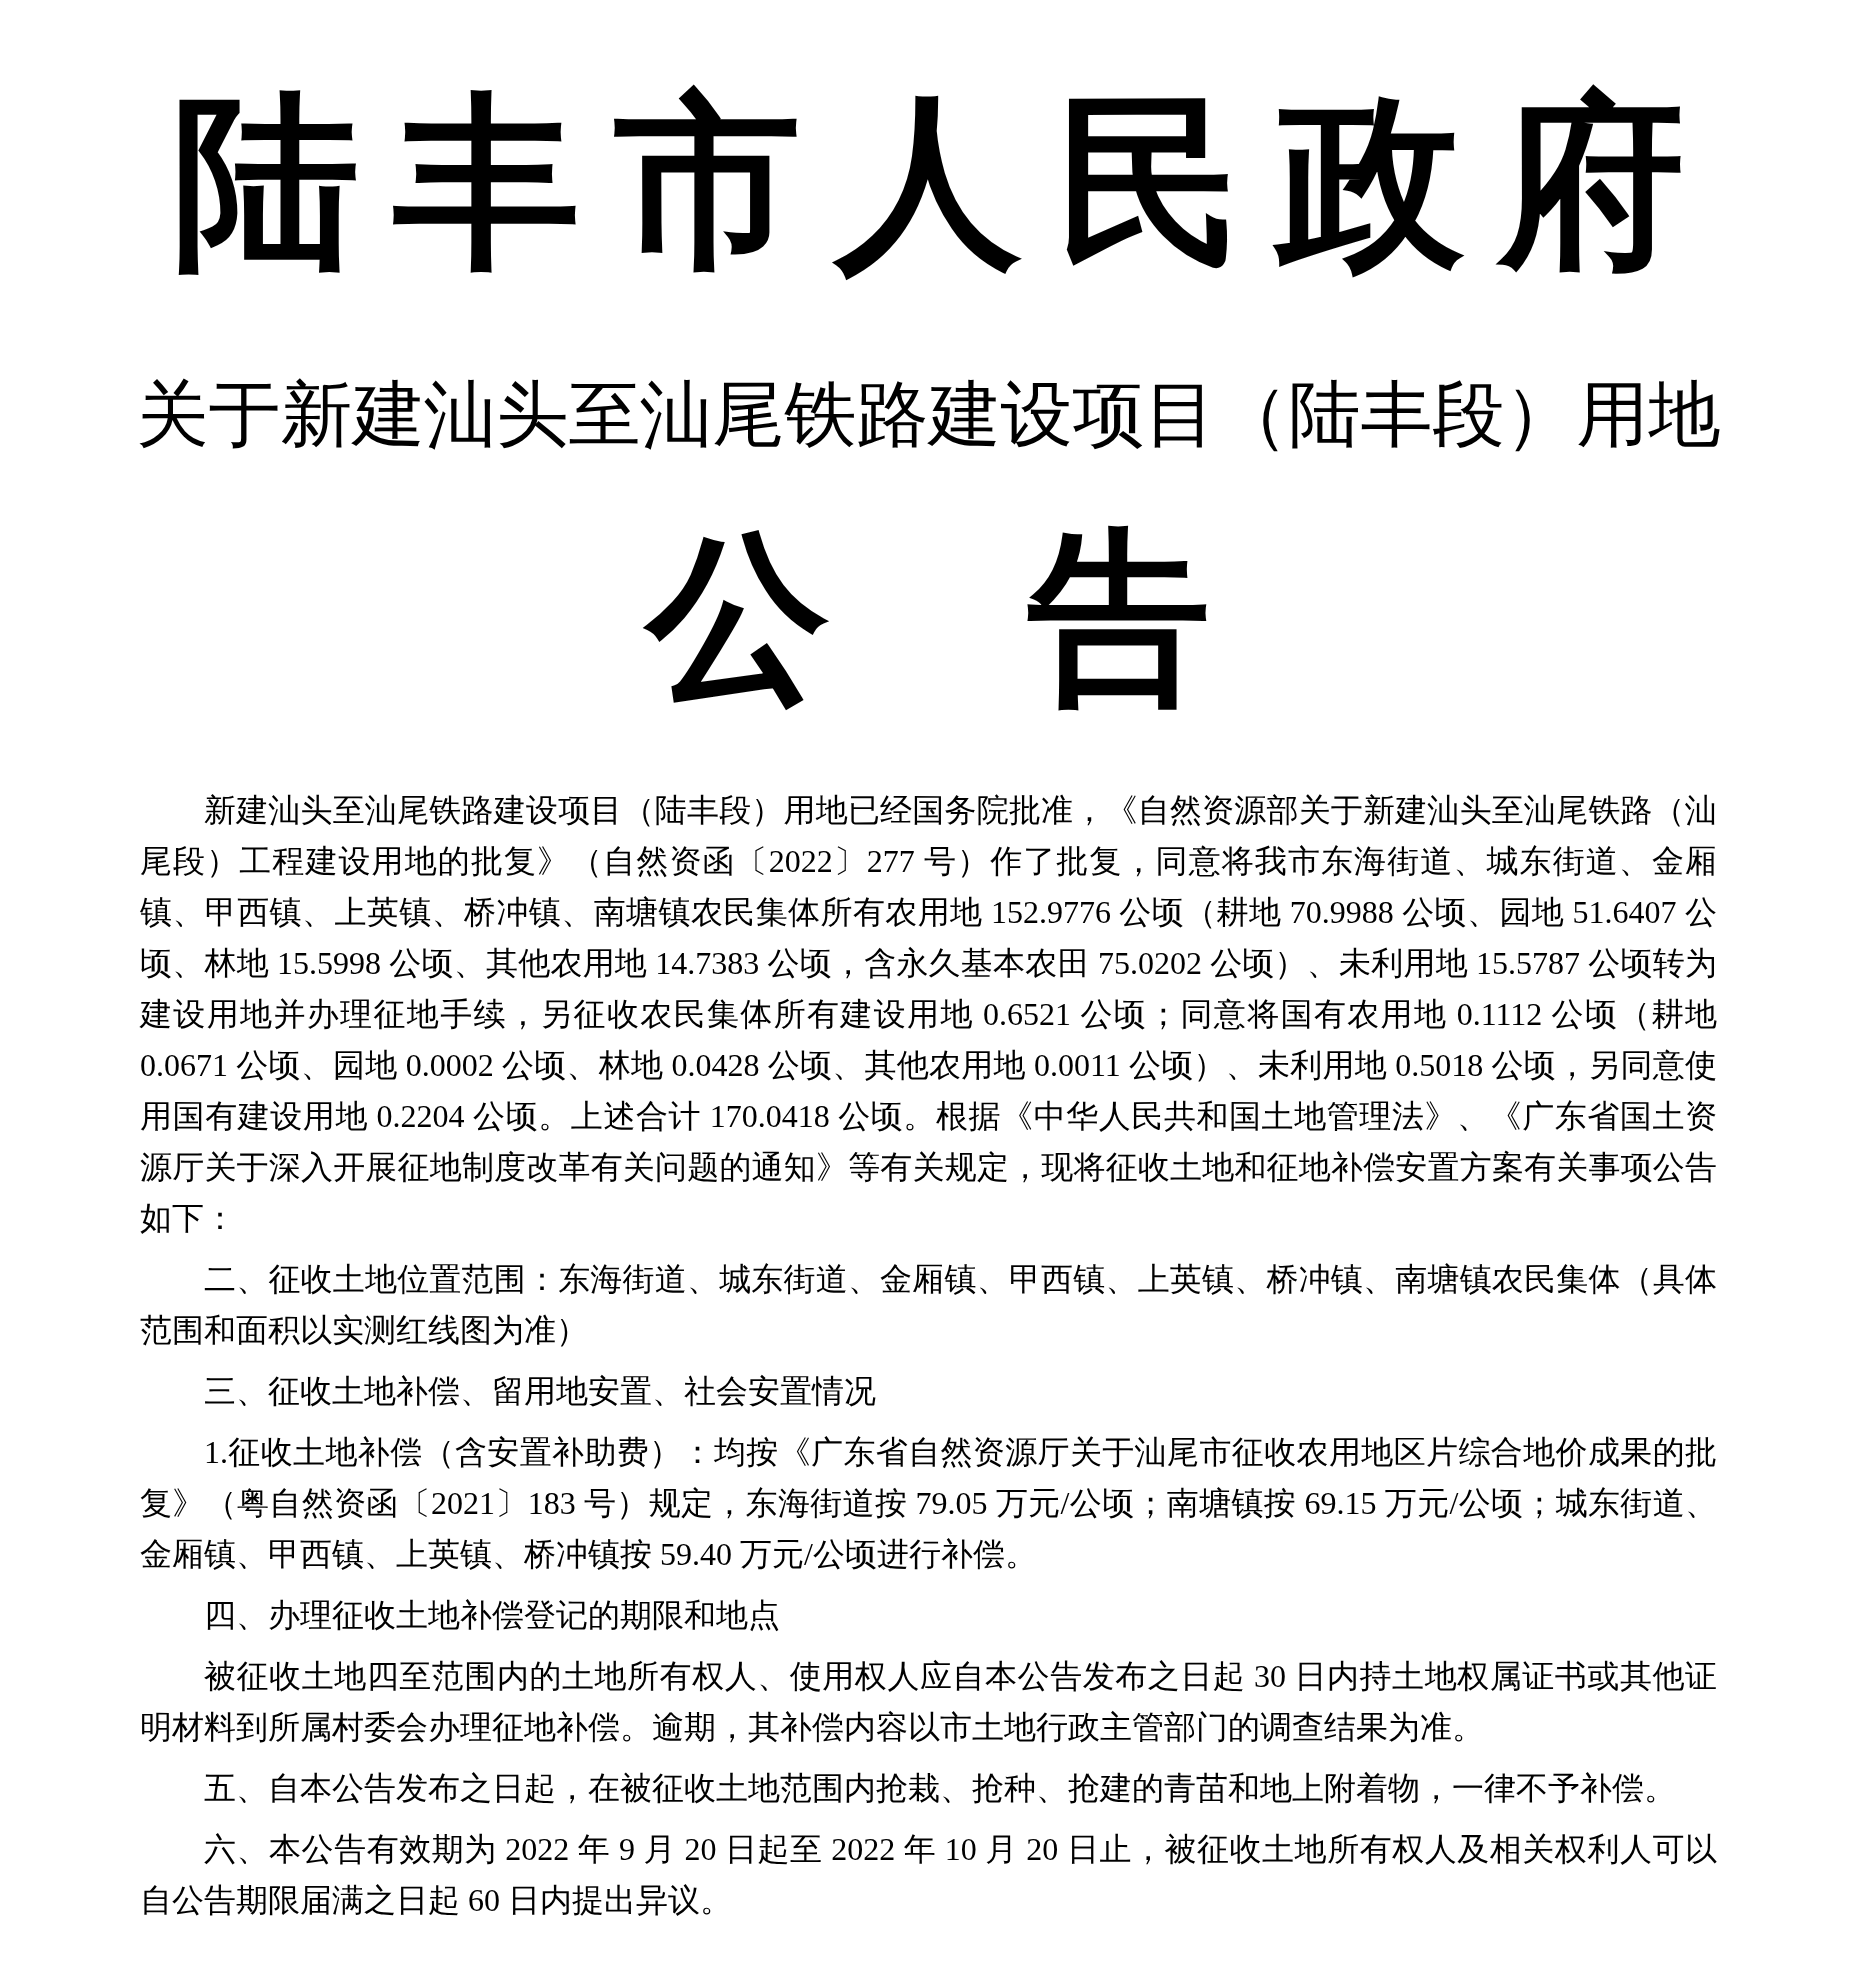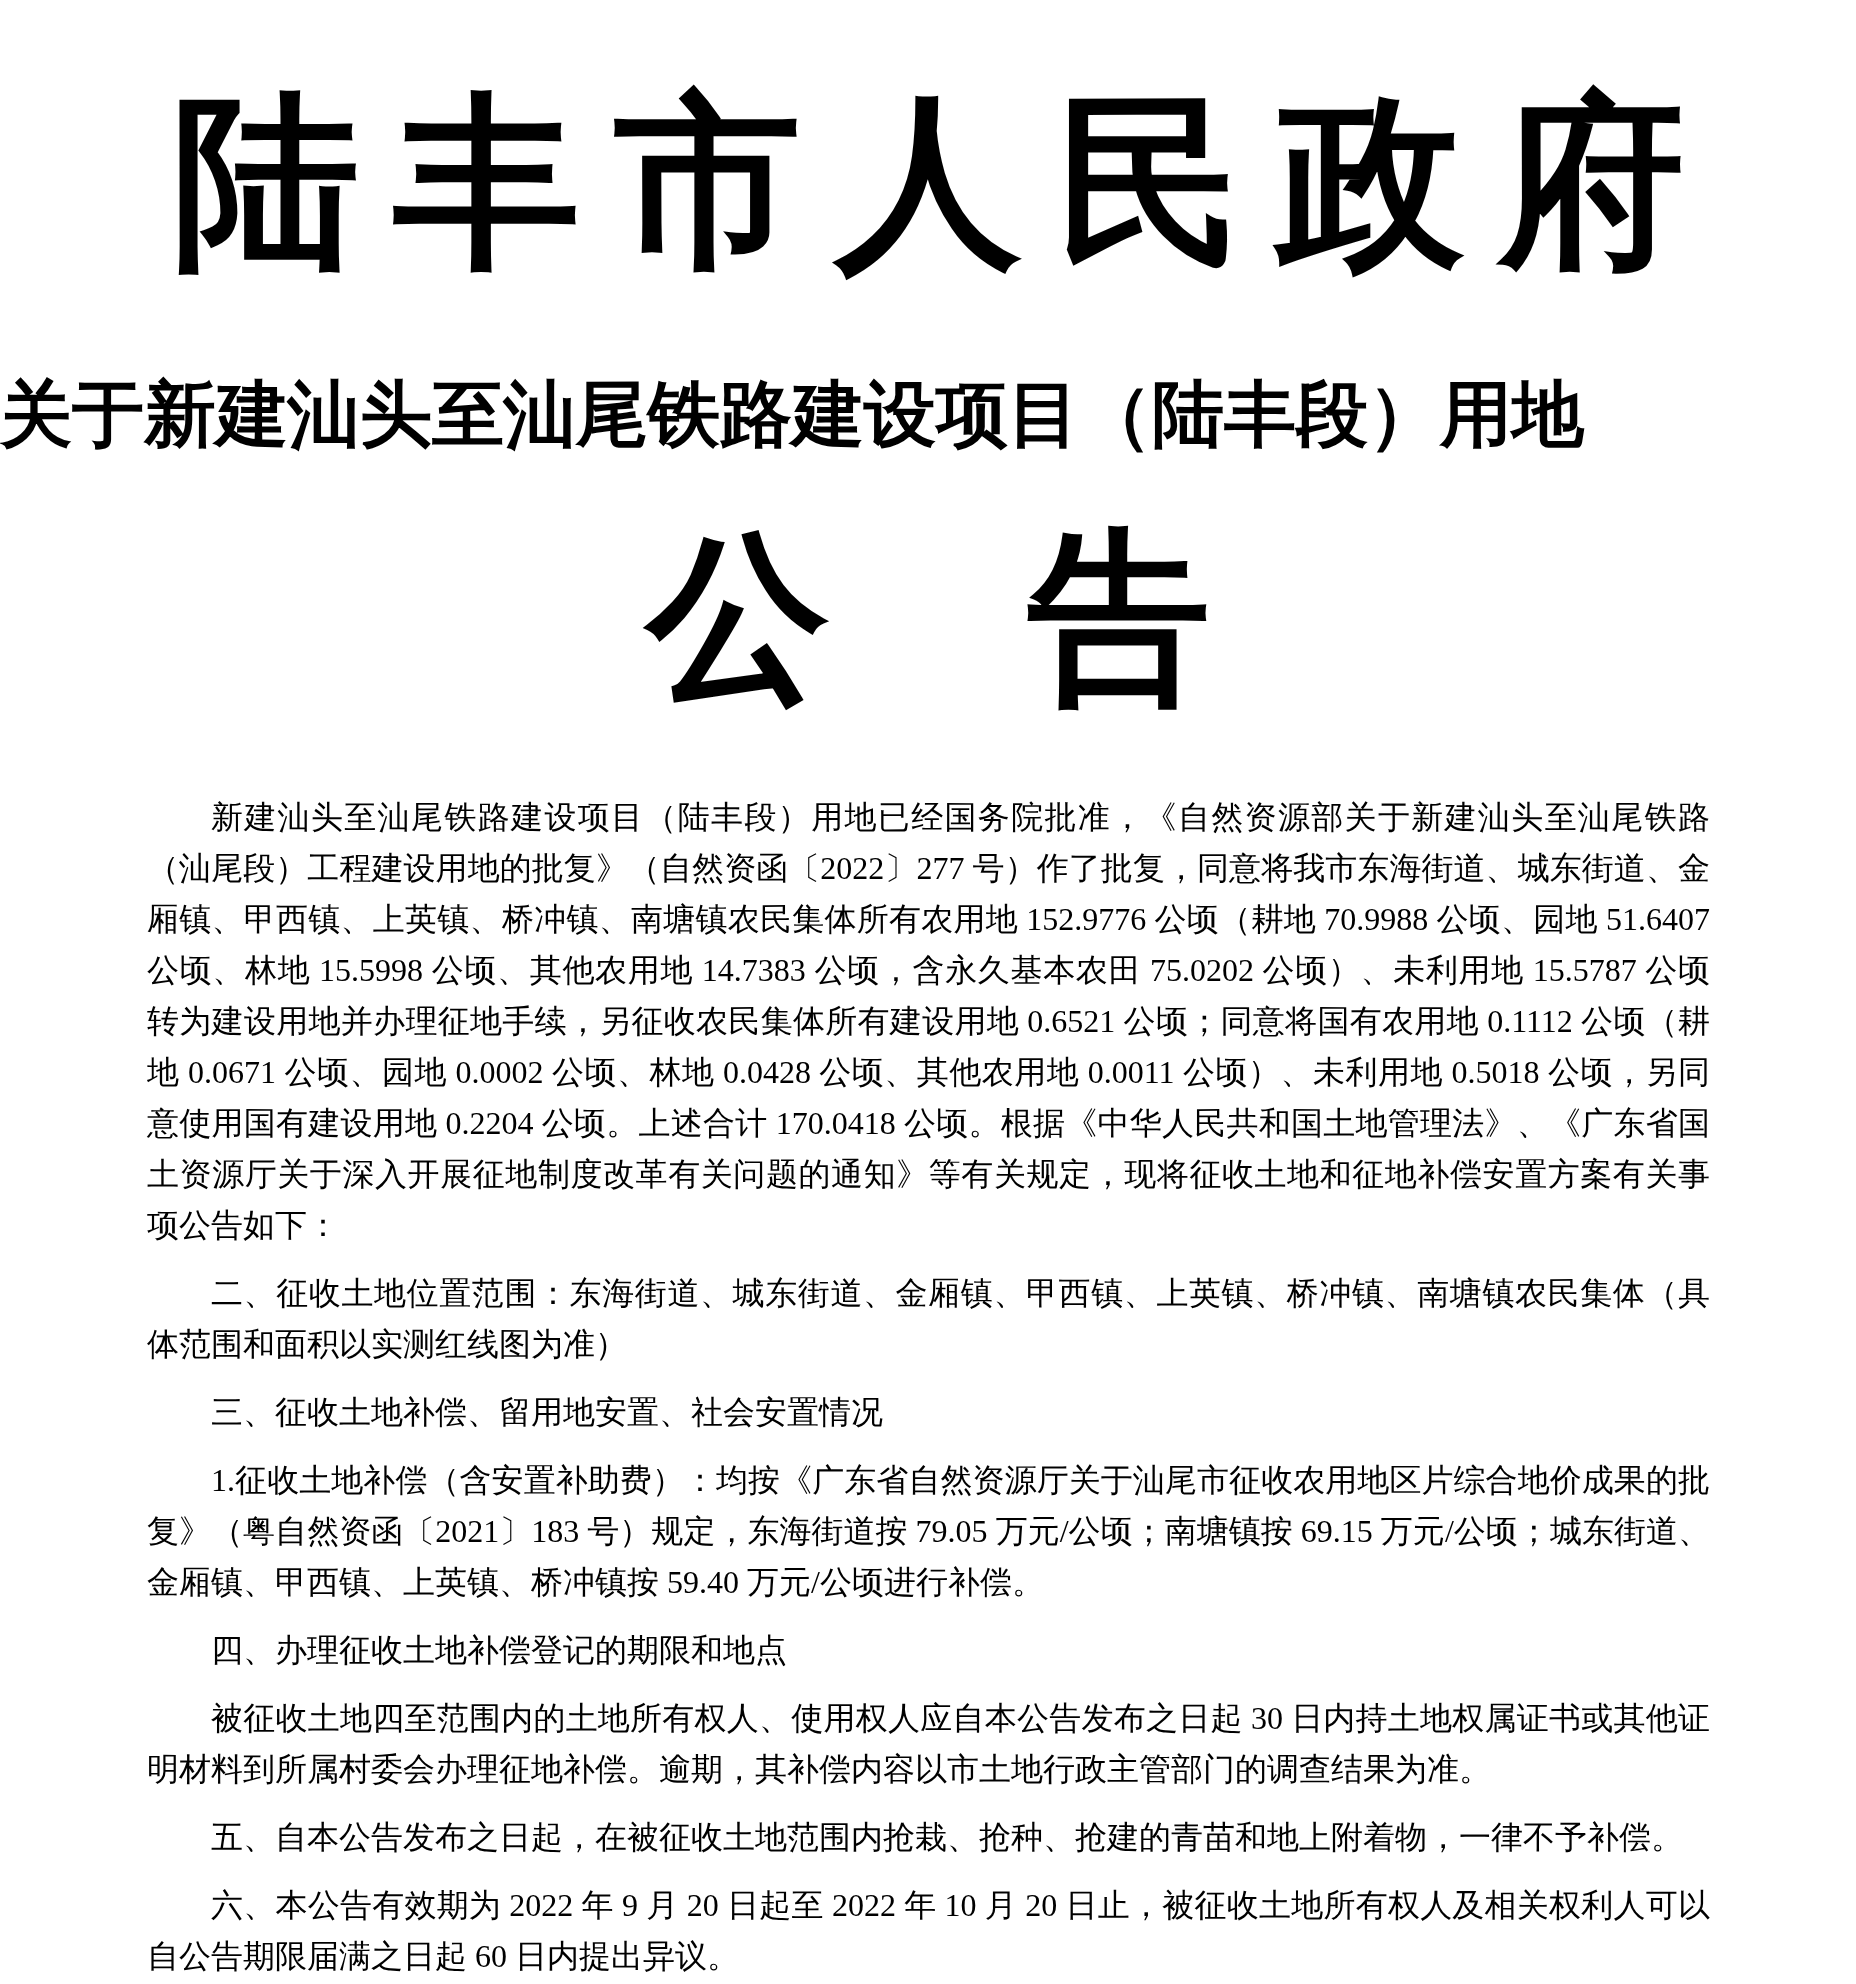--- a/index.html
+++ b/index.html
@@ -13,37 +13,37 @@
     overflow:hidden;
   }
   .org-title{
     position:absolute;top:85px;left:0;width:100%;
     text-align:center;white-space:nowrap;
     font-size:187px;line-height:198px;font-weight:bold;
     letter-spacing:34px;text-indent:34px;
   }
   .subtitle{
     position:absolute;top:349px;left:0;width:100%;
-    font-weight:bold;
+    text-align:center;font-weight:normal;
     font-size:72px;line-height:132px;white-space:nowrap;
   }
   .gonggao{
     position:absolute;top:522px;left:0;width:100%;
     display:flex;justify-content:center;gap:198px;
     font-size:183px;line-height:195px;font-weight:bold;
   }
   .doc-no{
     position:absolute;top:712px;left:130px;width:1597px;
     text-align:right;font-size:34px;line-height:44px;
   }
   .main-body{
     position:absolute;top:775px;left:130px;width:1597px;
     font-size:32px;line-height:51px;text-align:justify;
   }
-  .main-body p{margin:17px;text-indent:2em;}
+  .main-body p{margin:10px;text-indent:2em;}
 </style>
 </head>
 <body>
 
 <div class="page">
 
   <div class="org-title">陆丰市人民政府</div>
 
   <div class="subtitle" style="top:349px;">关于新建汕头至汕尾铁路建设项目（陆丰段）用地</div>
 

